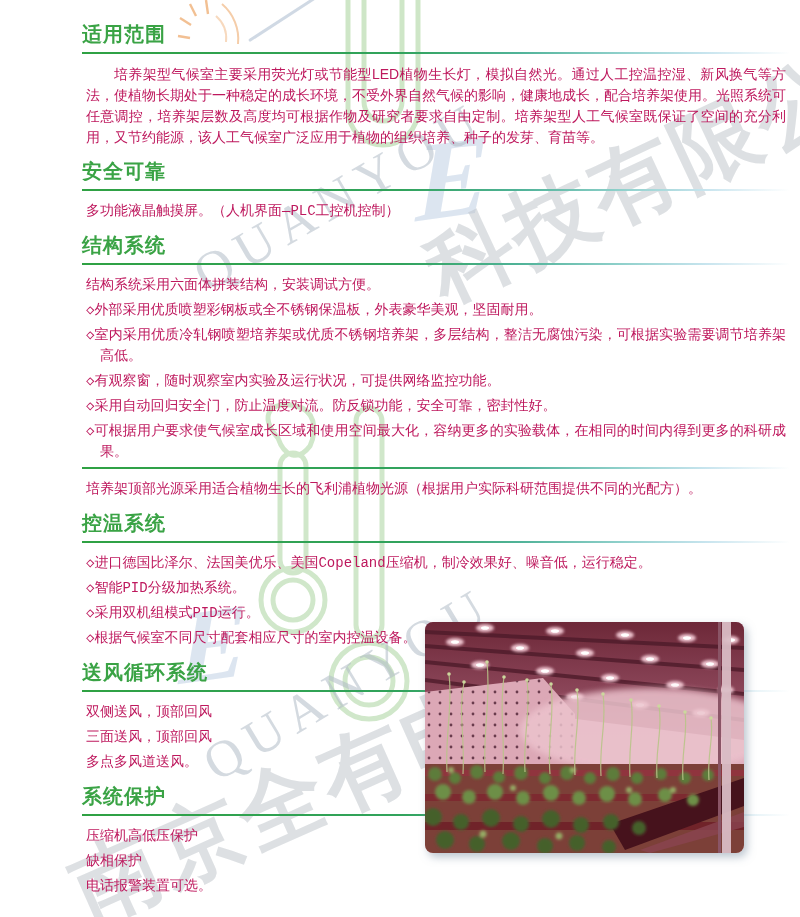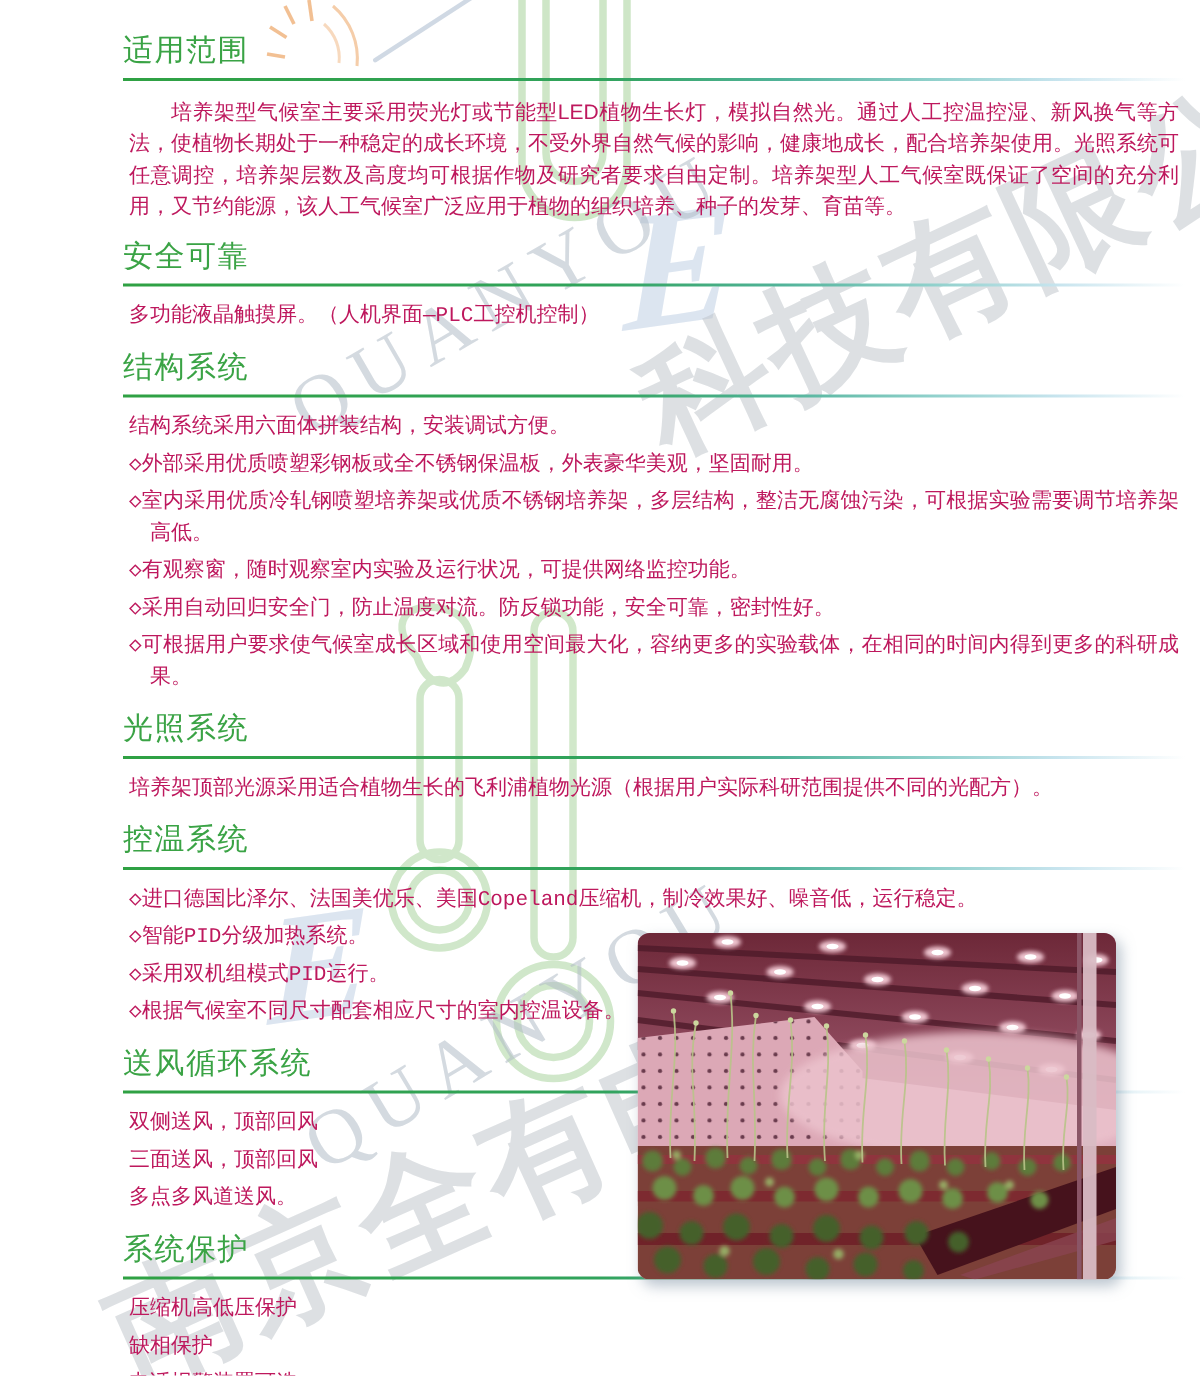--- a/index.html
+++ b/index.html
@@ -31,21 +31,21 @@
   }
   .wm-e-top{left:415px;top:122px;font-size:112px;transform:rotate(-8deg) skewX(-8deg);}
   .wm-e-bottom{left:178px;top:592px;font-size:104px;transform:rotate(-8deg) skewX(-8deg);}
   .wm-slash{
     left:242px;top:16px;width:86px;height:3px;background:rgba(170,186,206,.55);
     transform:rotate(-33deg);border-radius:2px;
   }
   
   .content{position:relative;z-index:2;padding:22px 10px 0 82px;}
   h2{
-    margin:11px 0 6px;font-size:20px;line-height:24px;font-weight:400;
+    margin:11px 0 6px;font-size:20px;line-height:24px;font-weight:700;
     color:#3aa345;letter-spacing:1px;
   }
   .sec:first-child h2{margin-top:0;}
   .rule{
     height:2px;margin:0 0 10px 0;
     background:linear-gradient(to right,#2fa143 0%,#31a35c 45%,#51b399 62%,#8fd0cb 76%,#c7e4ee 88%,rgba(255,255,255,0) 100%);
   }
   p{margin:4px;font-size:14px;line-height:21px;color:#be185d;}
   .para{text-indent:2em;text-align:justify;}
   .line{padding-left:14px;text-indent:-14px;text-align:justify;font-family:Liberation Mono, monospace;}
@@ -124,21 +124,20 @@
     <div class="rule"></div>
     <p class="line">结构系统采用六面体拼装结构，安装调试方便。</p>
     <p class="line">◇外部采用优质喷塑彩钢板或全不锈钢保温板，外表豪华美观，坚固耐用。</p>
     <p class="line">◇室内采用优质冷轧钢喷塑培养架或优质不锈钢培养架，多层结构，整洁无腐蚀污染，可根据实验需要调节培养架高低。</p>
     <p class="line">◇有观察窗，随时观察室内实验及运行状况，可提供网络监控功能。</p>
     <p class="line">◇采用自动回归安全门，防止温度对流。防反锁功能，安全可靠，密封性好。</p>
     <p class="line">◇可根据用户要求使气候室成长区域和使用空间最大化，容纳更多的实验载体，在相同的时间内得到更多的科研成果。</p>
   </section>
 
   <section class="sec">
-    <h2>光照系统</h2>
     <div class="rule"></div>
     <p class="line">培养架顶部光源采用适合植物生长的飞利浦植物光源（根据用户实际科研范围提供不同的光配方）。</p>
   </section>
 
   <section class="sec">
     <h2>控温系统</h2>
     <div class="rule"></div>
     <p class="line">◇进口德国比泽尔、法国美优乐、美国Copeland压缩机，制冷效果好、噪音低，运行稳定。</p>
     <p class="line">◇智能PID分级加热系统。</p>
     <p class="line">◇采用双机组模式PID运行。</p>

